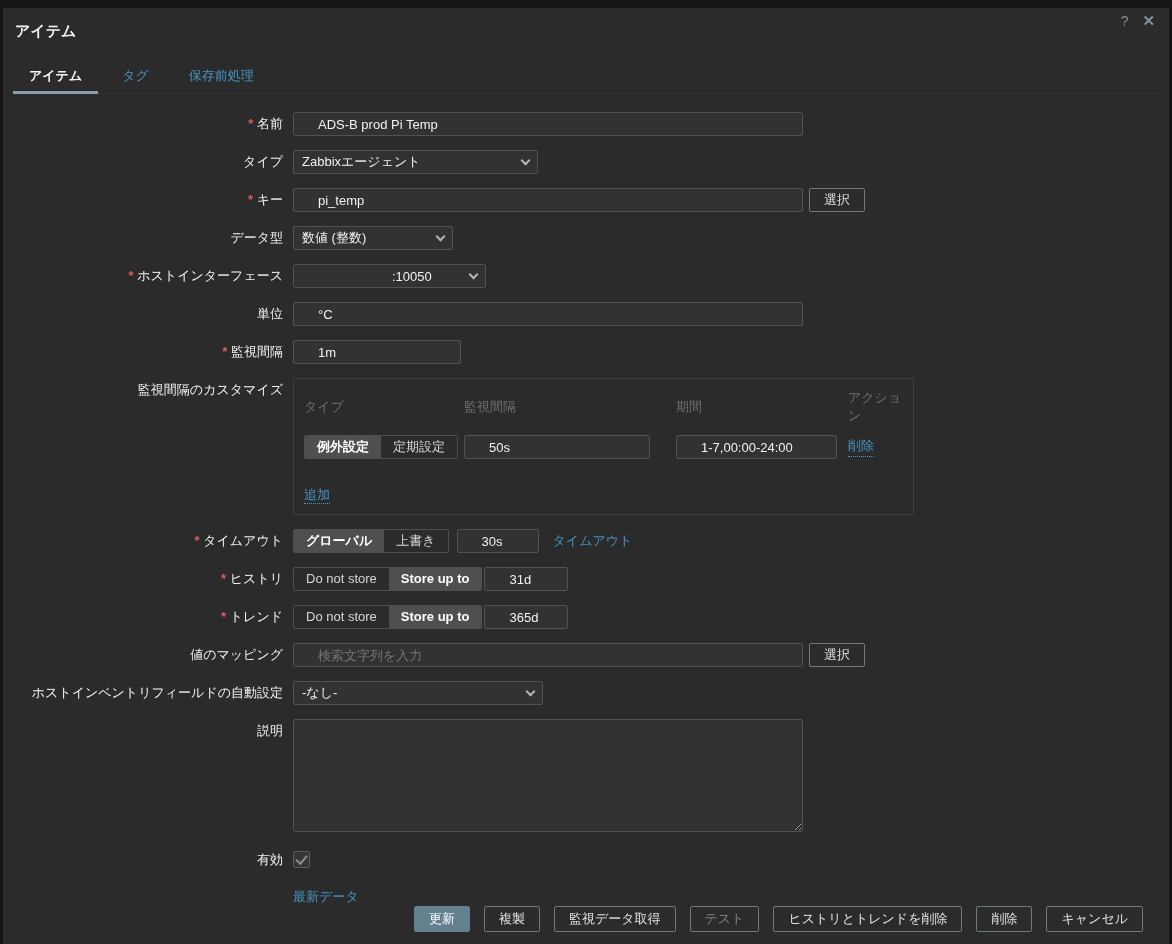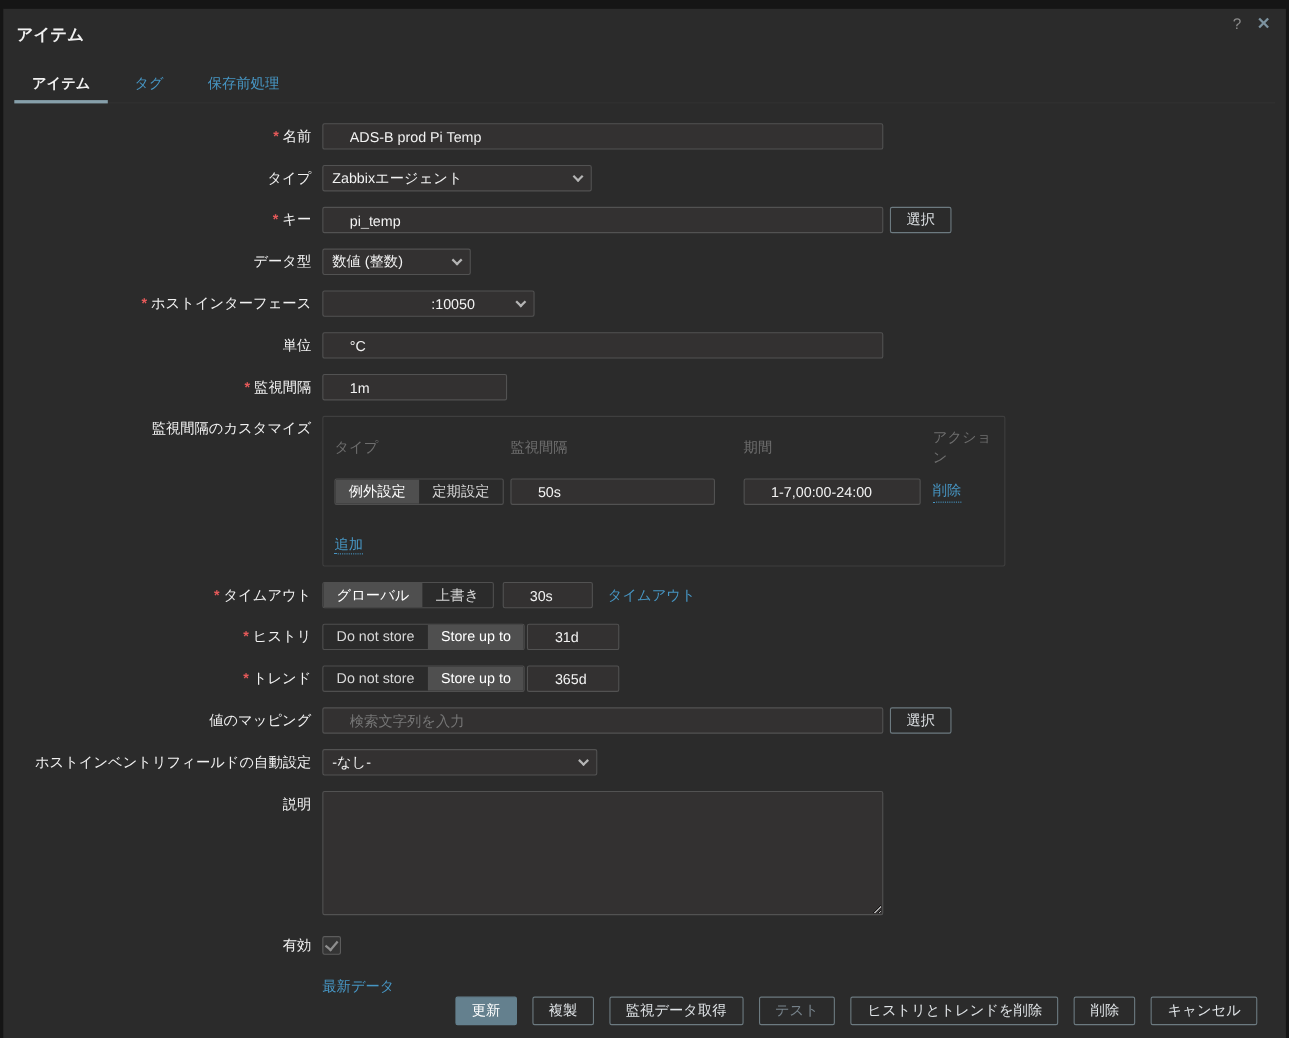--- a/index.html
+++ b/index.html
@@ -89,21 +89,21 @@
 
   
   .segmented {
     display:inline-flex; border:1px solid #4f4f4f; border-radius:2px; overflow:hidden;
     height:24px;
   }
   .segment {
     padding:0 12px; line-height:22px; color:#d7d7d7; cursor:pointer;
     background:transparent; white-space:nowrap;
   }
-  .segment.selected { background:#4f4f4f; color:#ffffff; font-weight:normal; }
+  .segment.selected { background:#4f4f4f; color:#ffffff; font-weight:bold; }
 
   
   .panel {
     border:1px solid #3f3f3f; border-radius:2px; width:621px; padding:10px;
   }
   .panel-grid {
     display:grid; grid-template-columns:160px 212px 172px 1fr; align-items:center;
   }
   .panel-header { color:#6e6e6e; margin-bottom:10px; }
   .panel-input-interval { width:186px; }
@@ -175,21 +175,21 @@
       <div class="form-label">キー</div>
       <div class="controls">
         <input type="text" class="w510" value="pi_temp" style="">
         <button class="btn btn-small">選択</button>
       </div>
     </div>
 
     <div class="form-row">
       <div class="form-label">データ型</div>
       <div class="controls">
-        <div class="select" style="width:135px">
+        <div class="select" style="width:160px">
           <span>数値 (整数)</span>
           <span class="chevron-down"></span>
         </div>
       </div>
     </div>
 
     <div class="form-row required">
       <div class="form-label">ホストインターフェース</div>
       <div class="controls">
         <div class="select" style="width:193px">

